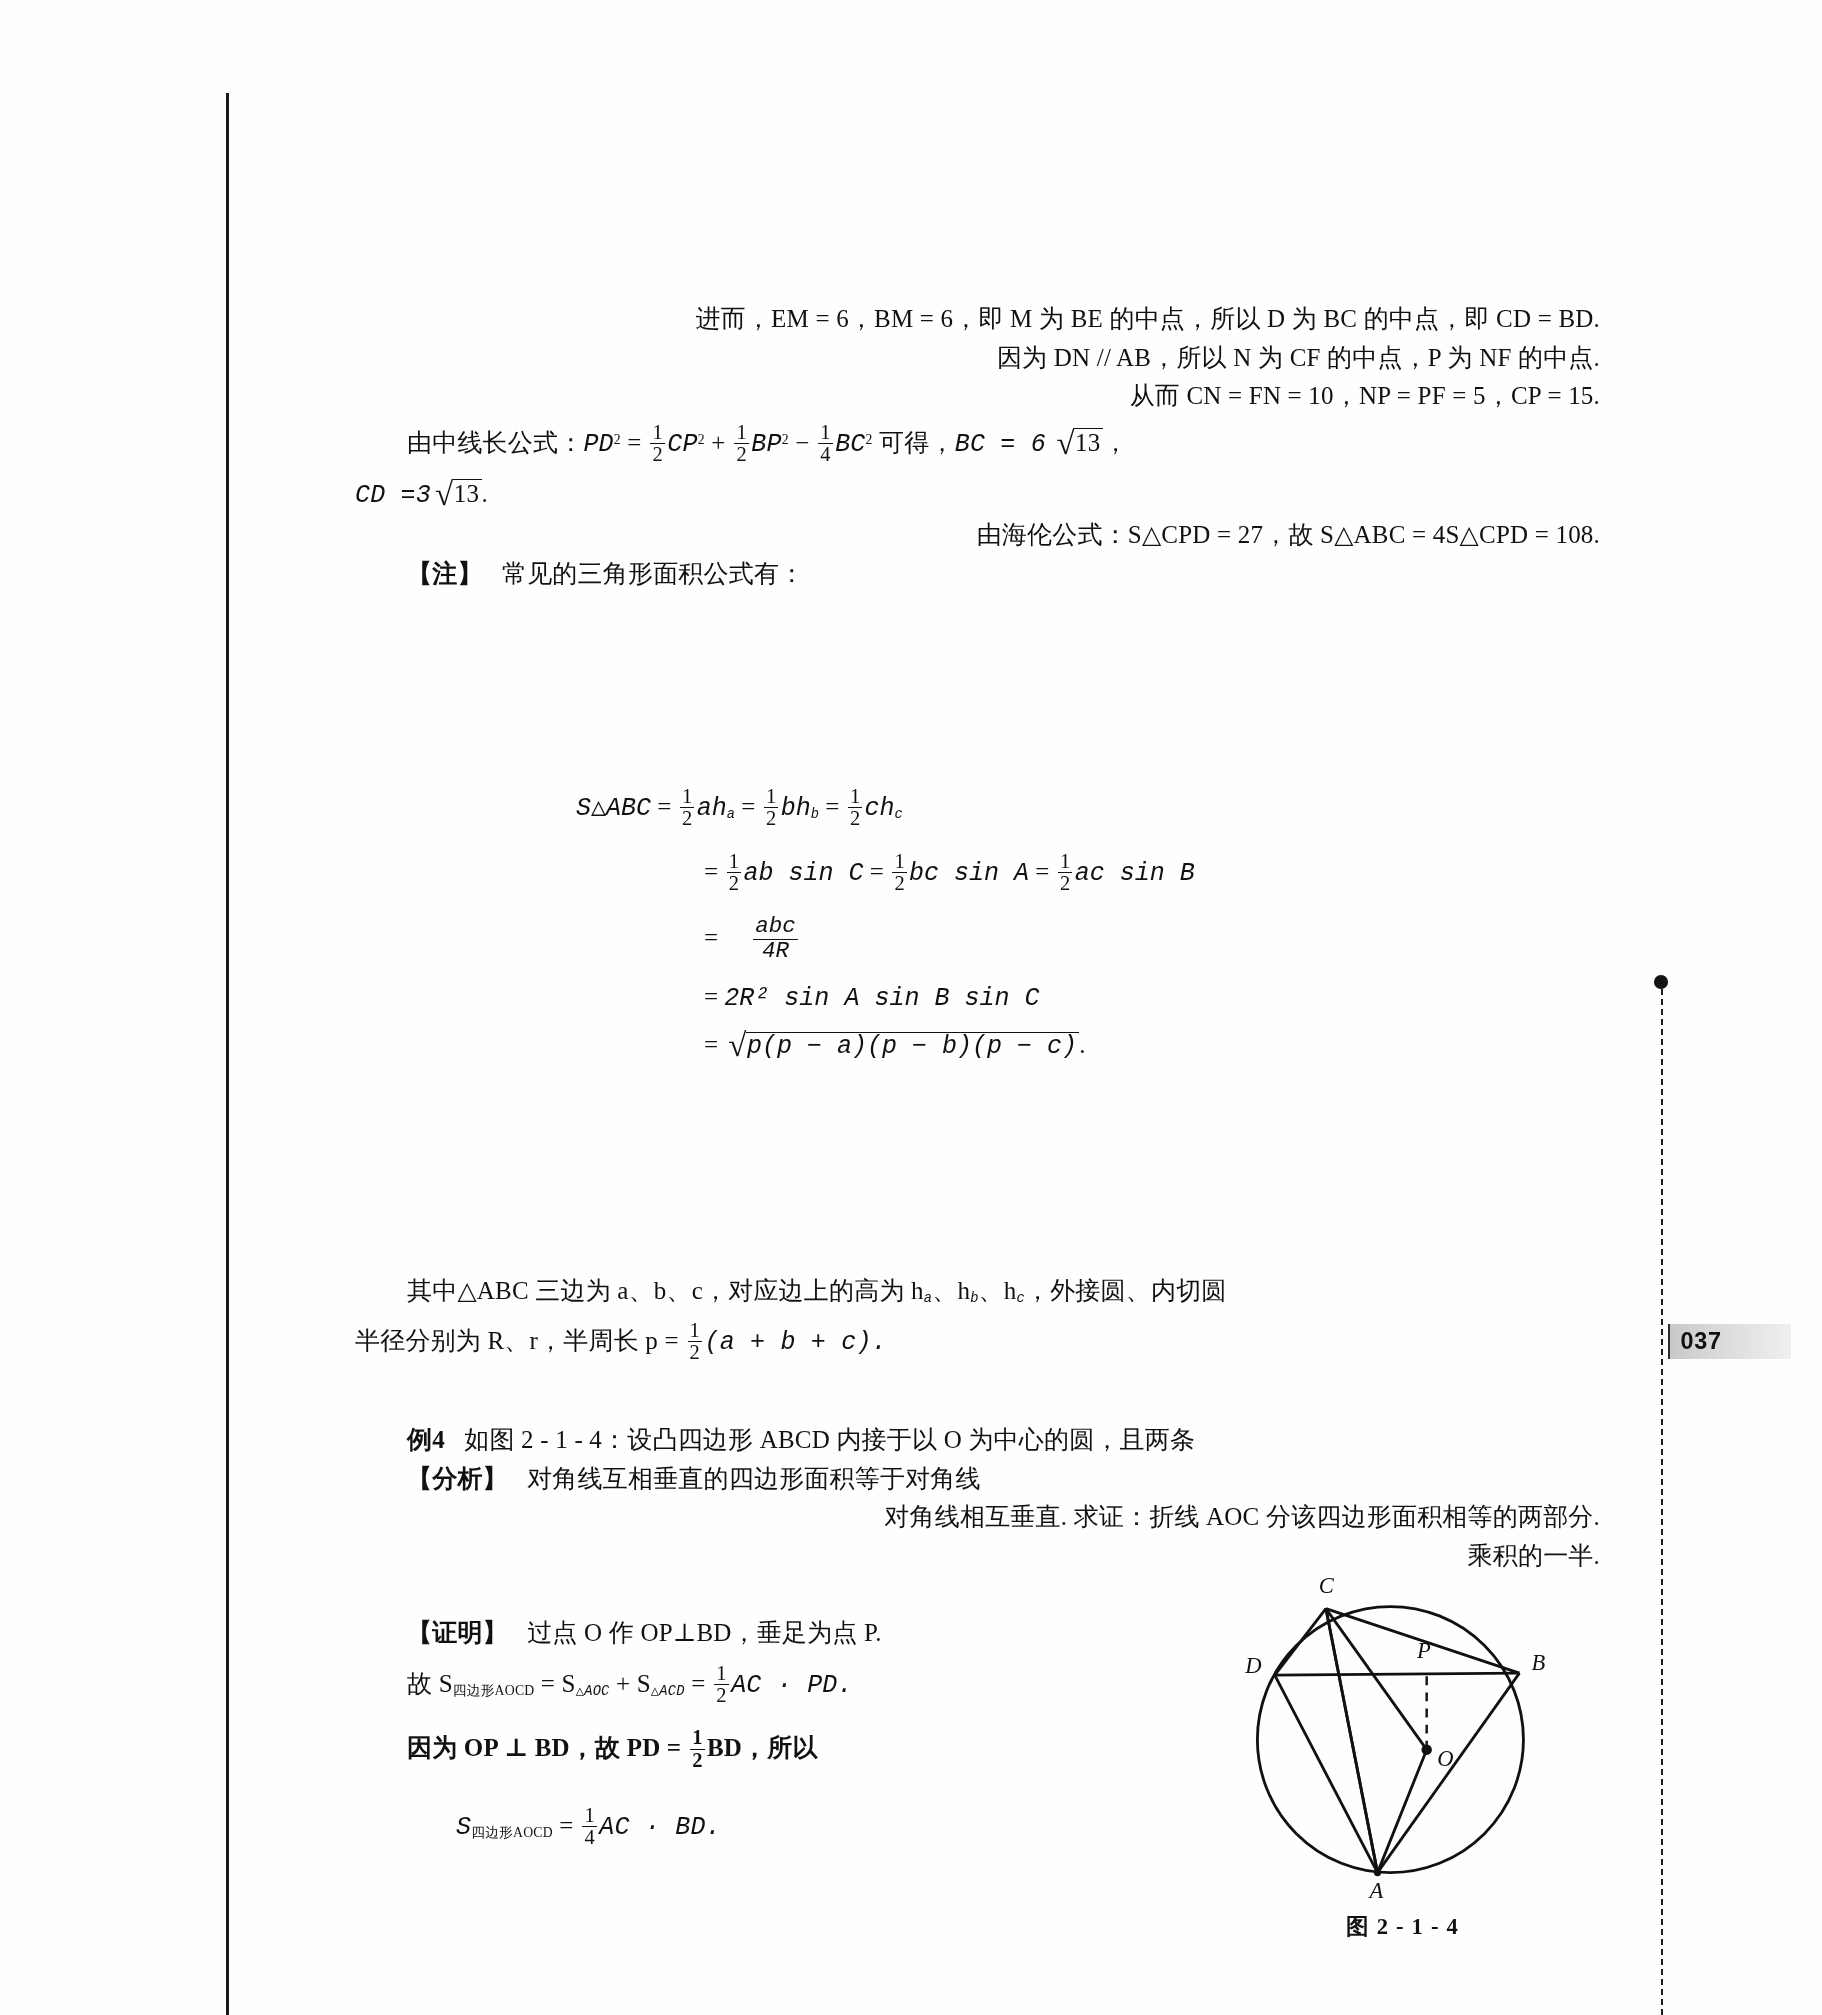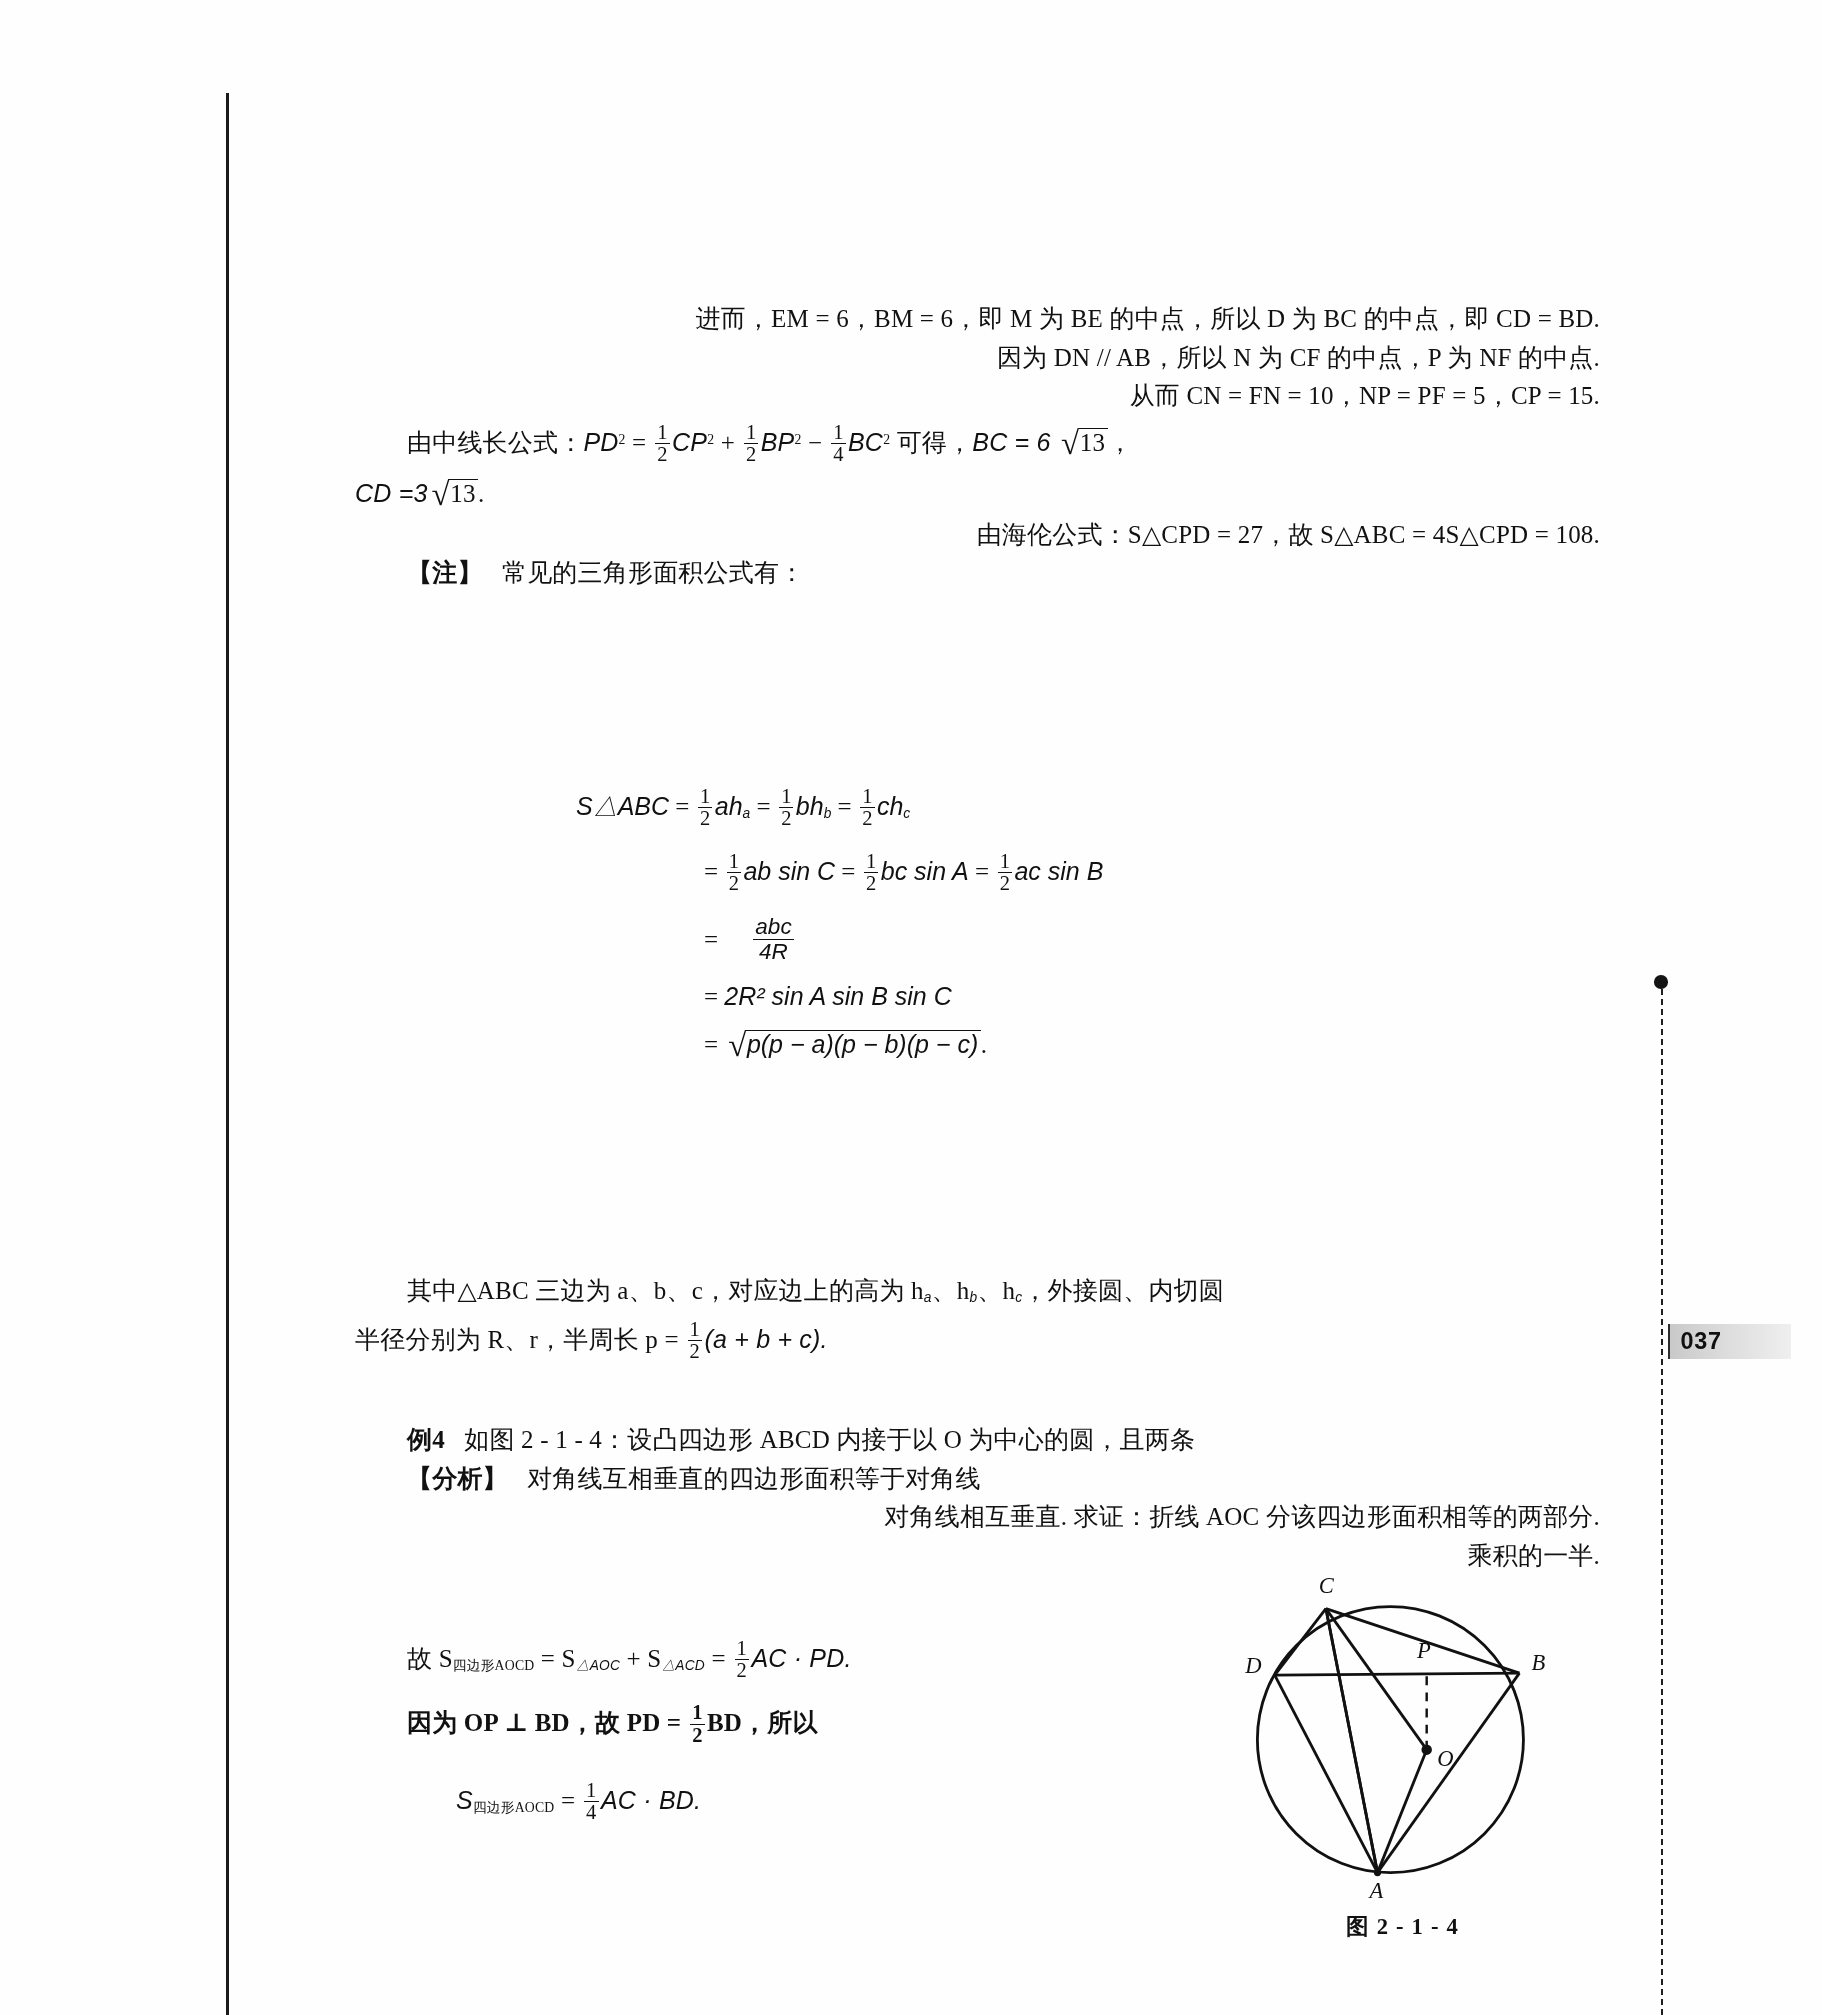--- a/index.html
+++ b/index.html
@@ -78,21 +78,21 @@
   }
   .line {
     font-size: 25px;
     line-height: 1.0;
     margin: 0 0 13.7px 0;
     white-space: nowrap;
     letter-spacing: 0.2px;
   }
   .indent { padding-left: 52px; }
   .cjk { font-family: "Liberation Serif", "DejaVu Serif", serif; text-align: right; }
-  .mi { font-style: italic; font-family: Liberation Sans, sans-serif; }
+  .mi { font-style: italic; font-family: Liberation Mono, monospace; }
   .bracket-tag { font-weight: 700; }
 
   
   .frac {
     display: inline-block;
     vertical-align: -0.52em;
     text-align: center;
     font-size: 0.82em;
     line-height: 1.04;
     margin: 0 2.4px;
@@ -241,20 +241,23 @@
       <span class="cjk bracket-tag indent" style="padding-left:52px;">例4</span>&nbsp;&nbsp;&nbsp;<span class="cjk">如图 2 - 1 - 4：设凸四边形 ABCD 内接于以 O 为中心的圆，且两条</span>
     </p>
     <p class="line">
       <span class="cjk bracket-tag" style="padding-left:52px;">【分析】</span>&nbsp;&nbsp;&nbsp;<span class="cjk">对角线互相垂直的四边形面积等于对角线</span>
     </p>
     <p class="line cjk">对角线相互垂直. 求证：折线 AOC 分该四边形面积相等的两部分.</p>
     <p class="line cjk">乘积的一半.</p>
   </div>
 
   <div class="proof" style="top:1620px;">
+    <p class="line">
+      <span class="cjk bracket-tag" style="padding-left:52px;">【证明】</span>&nbsp;&nbsp;&nbsp;<span class="cjk">过点 O 作 OP⊥BD，垂足为点 P.</span>
+    </p>
 
     <p class="line" style="margin-top:17.7px;padding-left:52px;">
       <span class="cjk">故 S</span><sub class="cjk">四边形AOCD</sub><span> = S</span><sub class="mi">△AOC</sub><span> + S</span><sub class="mi">△ACD</sub><span> = </span><span class="frac"><span class="num">1</span><span class="den">2</span></span><span class="mi">AC · PD.</span>
     </p>
 
     <p class="line" style="margin-top:21px;padding-left:52px;font-weight:bold;">
       <span class="cjk">因为 OP ⊥ BD，故 PD = </span><span class="frac"><span class="num">1</span><span class="den">2</span></span><span class="cjk">BD，所以</span>
     </p>
 
     <p class="line" style="margin-top:34px;padding-left:101px;">

